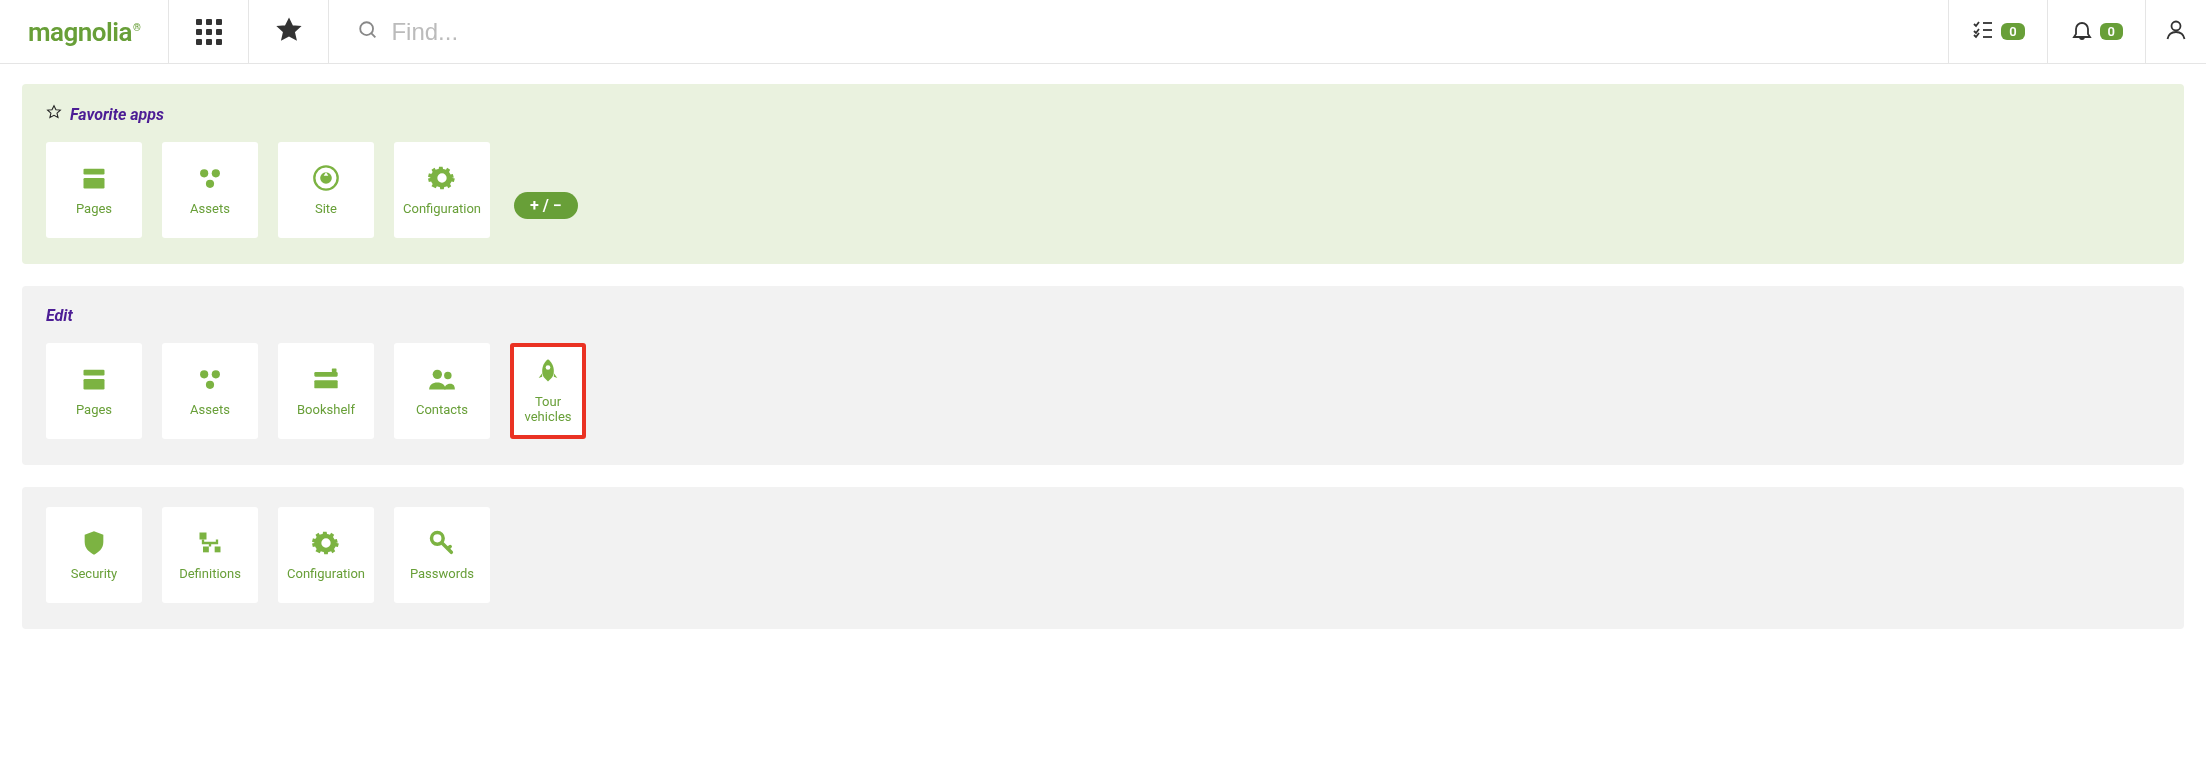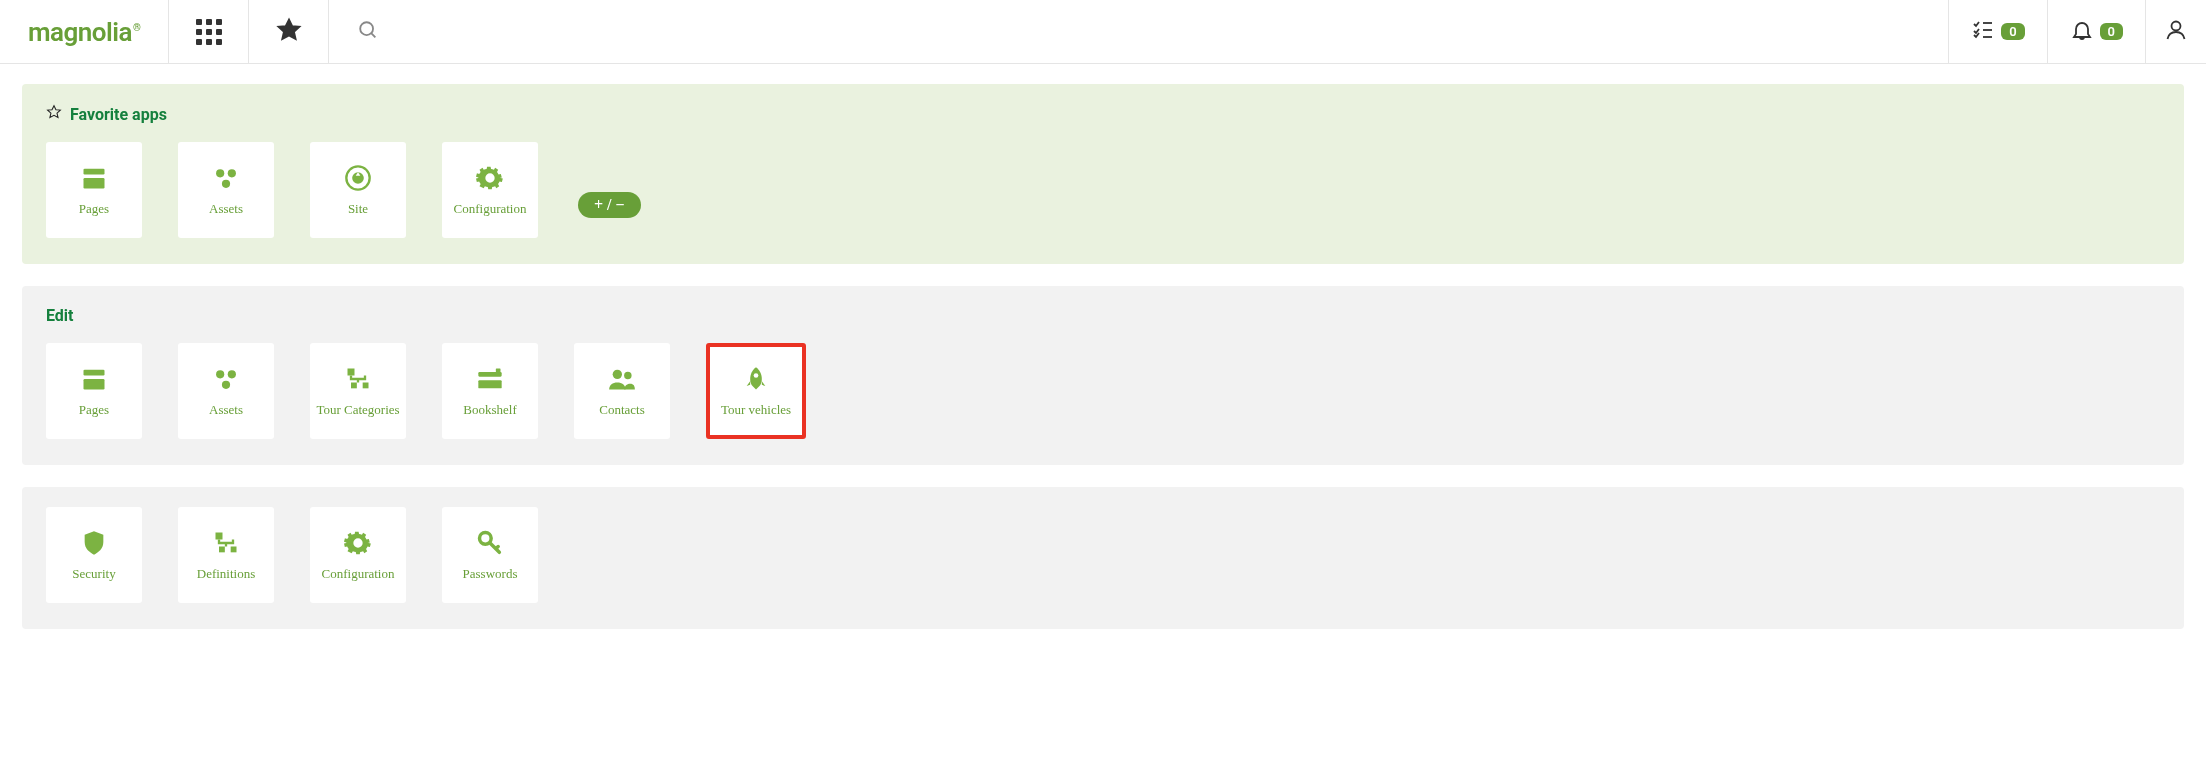--- a/index.html
+++ b/index.html
@@ -87,26 +87,27 @@
   .page { padding:20px 22px; }
   .section {
     border-radius:4px;
     padding:20px 24px 26px;
     margin-bottom:22px;
   }
   .section.fav { background:var(--bg-fav); }
   .section.std { background:var(--bg-section); }
   .section-header {
     display:flex; align-items:center; gap:8px;
-    font-size:16px; font-weight:700; color:#15803d;
+    font-size:16px; font-weight:700; color:#4c1d95;
     margin-bottom:18px;
+    font-style:italic;
   }
   .section-header svg { width:16px; height:16px; stroke:#222; fill:none; }
 
-  .tiles-row { display:flex; align-items:flex-start; gap:36px; flex-wrap:wrap;font-family:Liberation Serif, serif; }
+  .tiles-row { display:flex; align-items:flex-start; gap:20px; flex-wrap:wrap; }
 
   .tile {
     width:96px; height:96px;
     background:#fff;
     border-radius:3px;
     display:flex; flex-direction:column;
     align-items:center; justify-content:center;
     gap:10px;
     cursor:pointer;
     padding:6px 4px;
@@ -114,21 +115,21 @@
   .tile .ticon { width:28px; height:28px; display:flex; align-items:center; justify-content:center; }
   .tile .ticon svg { width:28px; height:28px; fill:var(--icon-green); }
   .tile .tlabel {
     font-size:13px;
     color:var(--green);
     text-align:center;
     line-height:1.15;
   }
   .tile.highlight {
     border:4px solid var(--highlight);
-    width:100px;
+    width:76px;
   }
 
   .plusminus {
     background:var(--green);
     color:#fff;
     border-radius:18px;
     padding:4px 16px;
     font-size:16px;
     font-weight:600;
     align-self:center;
@@ -170,20 +171,21 @@
         </svg>
     </span>
   </div>
   <div class="search-cell">
     <span>
       <svg viewBox="0 0 24 24" stroke-width="2">
           <circle cx="10.5" cy="10.5" r="7"></circle>
           <line x1="20" y1="20" x2="15.5" y2="15.5"></line>
         </svg>
     </span>
+    <input class="search-input" placeholder="Find..." style="">
   </div>
   <div class="header-right">
     <div class="badge-btn">
       <span>
         <svg viewBox="0 0 24 24" fill="none" stroke="#333" stroke-width="1.8">
             <path d="M3 6l2 2 3-4"></path>
             <path d="M3 13l2 2 3-4"></path>
             <path d="M3 20l2 2 3-4" transform="translate(0,-3)"></path>
             <line x1="12" y1="5" x2="21" y2="5"></line>
             <line x1="12" y1="12" x2="21" y2="12"></line>
@@ -285,81 +287,70 @@
               <circle cx="7" cy="8" r="3.5"></circle>
               <circle cx="17" cy="8" r="3.5"></circle>
               <circle cx="12" cy="17" r="3.5"></circle>
             </svg>
           </span>
         <span class="tlabel">Assets</span>
       </div>
       <div class="tile">
         <span class="ticon">
             <svg viewBox="0 0 24 24">
+              <rect x="2" y="6" width="20" height="4" rx="1"></rect>
+              <rect x="2" y="13" width="20" height="7" rx="1"></rect>
+              <rect x="17" y="3" width="4" height="3" rx="0.5"></rect>
+            </svg>
+          </span>
+        <span class="tlabel">Bookshelf</span>
+      </div>
+      <div class="tile">
+        <span class="ticon">
+            <svg viewBox="0 0 24 24">
+              <circle cx="8" cy="8" r="4"></circle>
+              <circle cx="17" cy="9" r="3.2"></circle>
+              <path d="M1 21c0-4 3-6 7-6s7 2 7 6z"></path>
+              <path d="M14 21c0-3 2-5 5-5s4 2 4 5z"></path>
+            </svg>
+          </span>
+        <span class="tlabel">Contacts</span>
+      </div>
+      <div class="tile highlight">
+        <span class="ticon">
+            <svg viewBox="0 0 24 24">
+              <path d="M12 2c3 2 5 6 5 10 0 3-1 5-2 6l-3 3-3-3c-1-1-2-3-2-6 0-4 2-8 5-10z"></path>
+              <circle cx="12" cy="9" r="2" fill="#fff"></circle>
+              <path d="M7 14l-3 4 3-1zm10 0l3 4-3-1z"></path>
+            </svg>
+          </span>
+        <span class="tlabel">Tour vehicles</span>
+      </div>
+    </div>
+  </div>
+
+  <div class="section std">
+    <div class="tiles-row">
+      <div class="tile">
+        <span class="ticon">
+            <svg viewBox="0 0 24 24">
+              <path d="M12 2l8 3v6c0 6-4 9-8 11-4-2-8-5-8-11V5z"></path>
+            </svg>
+          </span>
+        <span class="tlabel">Security</span>
+      </div>
+      <div class="tile">
+        <span class="ticon">
+            <svg viewBox="0 0 24 24">
               <rect x="3" y="3" width="6" height="6"></rect>
               <rect x="6" y="15" width="5" height="5"></rect>
               <rect x="16" y="15" width="5" height="5"></rect>
               <path d="M6 9v3h12V9M12 12v3" fill="none" stroke="#7cb342" stroke-width="2"></path>
             </svg>
           </span>
-        <span class="tlabel">Tour Categories</span>
-      </div>
-      <div class="tile">
-        <span class="ticon">
-            <svg viewBox="0 0 24 24">
-              <rect x="2" y="6" width="20" height="4" rx="1"></rect>
-              <rect x="2" y="13" width="20" height="7" rx="1"></rect>
-              <rect x="17" y="3" width="4" height="3" rx="0.5"></rect>
-            </svg>
-          </span>
-        <span class="tlabel">Bookshelf</span>
-      </div>
-      <div class="tile">
-        <span class="ticon">
-            <svg viewBox="0 0 24 24">
-              <circle cx="8" cy="8" r="4"></circle>
-              <circle cx="17" cy="9" r="3.2"></circle>
-              <path d="M1 21c0-4 3-6 7-6s7 2 7 6z"></path>
-              <path d="M14 21c0-3 2-5 5-5s4 2 4 5z"></path>
-            </svg>
-          </span>
-        <span class="tlabel">Contacts</span>
-      </div>
-      <div class="tile highlight">
-        <span class="ticon">
-            <svg viewBox="0 0 24 24">
-              <path d="M12 2c3 2 5 6 5 10 0 3-1 5-2 6l-3 3-3-3c-1-1-2-3-2-6 0-4 2-8 5-10z"></path>
-              <circle cx="12" cy="9" r="2" fill="#fff"></circle>
-              <path d="M7 14l-3 4 3-1zm10 0l3 4-3-1z"></path>
-            </svg>
-          </span>
-        <span class="tlabel">Tour vehicles</span>
-      </div>
-    </div>
-  </div>
-
-  <div class="section std">
-    <div class="tiles-row">
-      <div class="tile">
-        <span class="ticon">
-            <svg viewBox="0 0 24 24">
-              <path d="M12 2l8 3v6c0 6-4 9-8 11-4-2-8-5-8-11V5z"></path>
-            </svg>
-          </span>
-        <span class="tlabel">Security</span>
-      </div>
-      <div class="tile">
-        <span class="ticon">
-            <svg viewBox="0 0 24 24">
-              <rect x="3" y="3" width="6" height="6"></rect>
-              <rect x="6" y="15" width="5" height="5"></rect>
-              <rect x="16" y="15" width="5" height="5"></rect>
-              <path d="M6 9v3h12V9M12 12v3" fill="none" stroke="#7cb342" stroke-width="2"></path>
-            </svg>
-          </span>
         <span class="tlabel">Definitions</span>
       </div>
       <div class="tile">
         <span class="ticon">
             <svg viewBox="0 0 24 24">
               <path d="M12 8a4 4 0 100 8 4 4 0 000-8zm9 4l2 .5-.8 3-2-.5a9 9 0 01-1.3 2.2l1 1.8-2.5 1.8-1-1.8a9 9 0 01-2.5.7l-.4 2h-3l-.4-2a9 9 0 01-2.5-.7l-1 1.8L3 19l1-1.8A9 9 0 012.7 15l-2 .5L0 12.5l2-.5v-.5l-2-.5.8-3 2 .5A9 9 0 014 6.8l-1-1.8L5.6 3.2l1 1.8a9 9 0 012.5-.7l.4-2h3l.4 2a9 9 0 012.5.7l1-1.8L19 5l-1 1.8a9 9 0 011.3 2.2l2-.5.8 3-2 .5z"></path>
             </svg>
           </span>
         <span class="tlabel">Configuration</span>
       </div>

